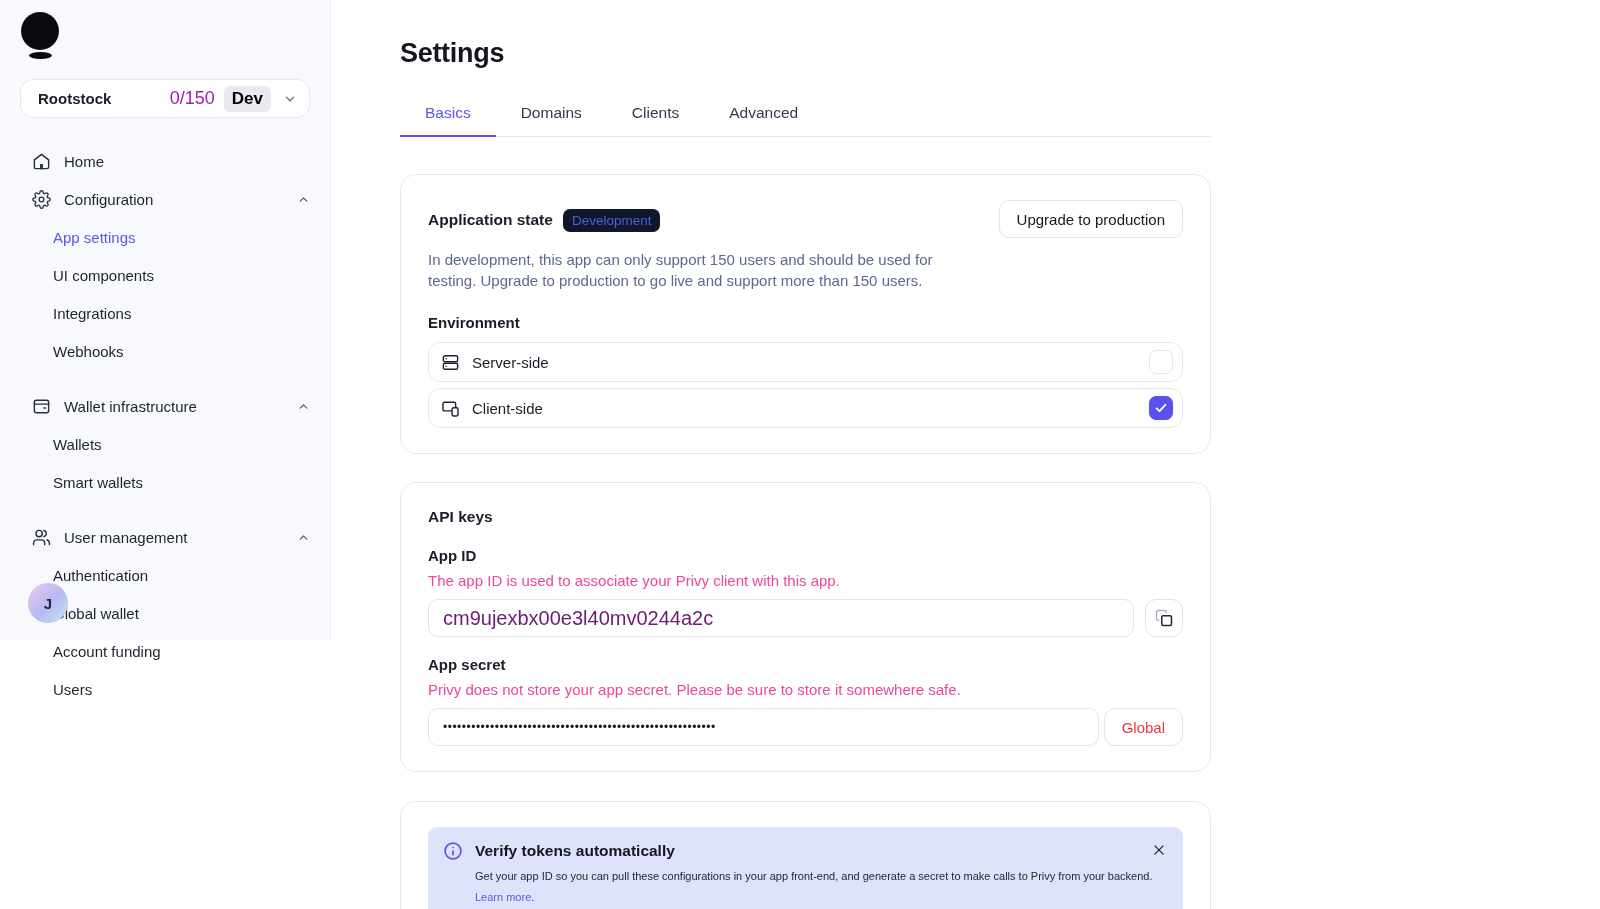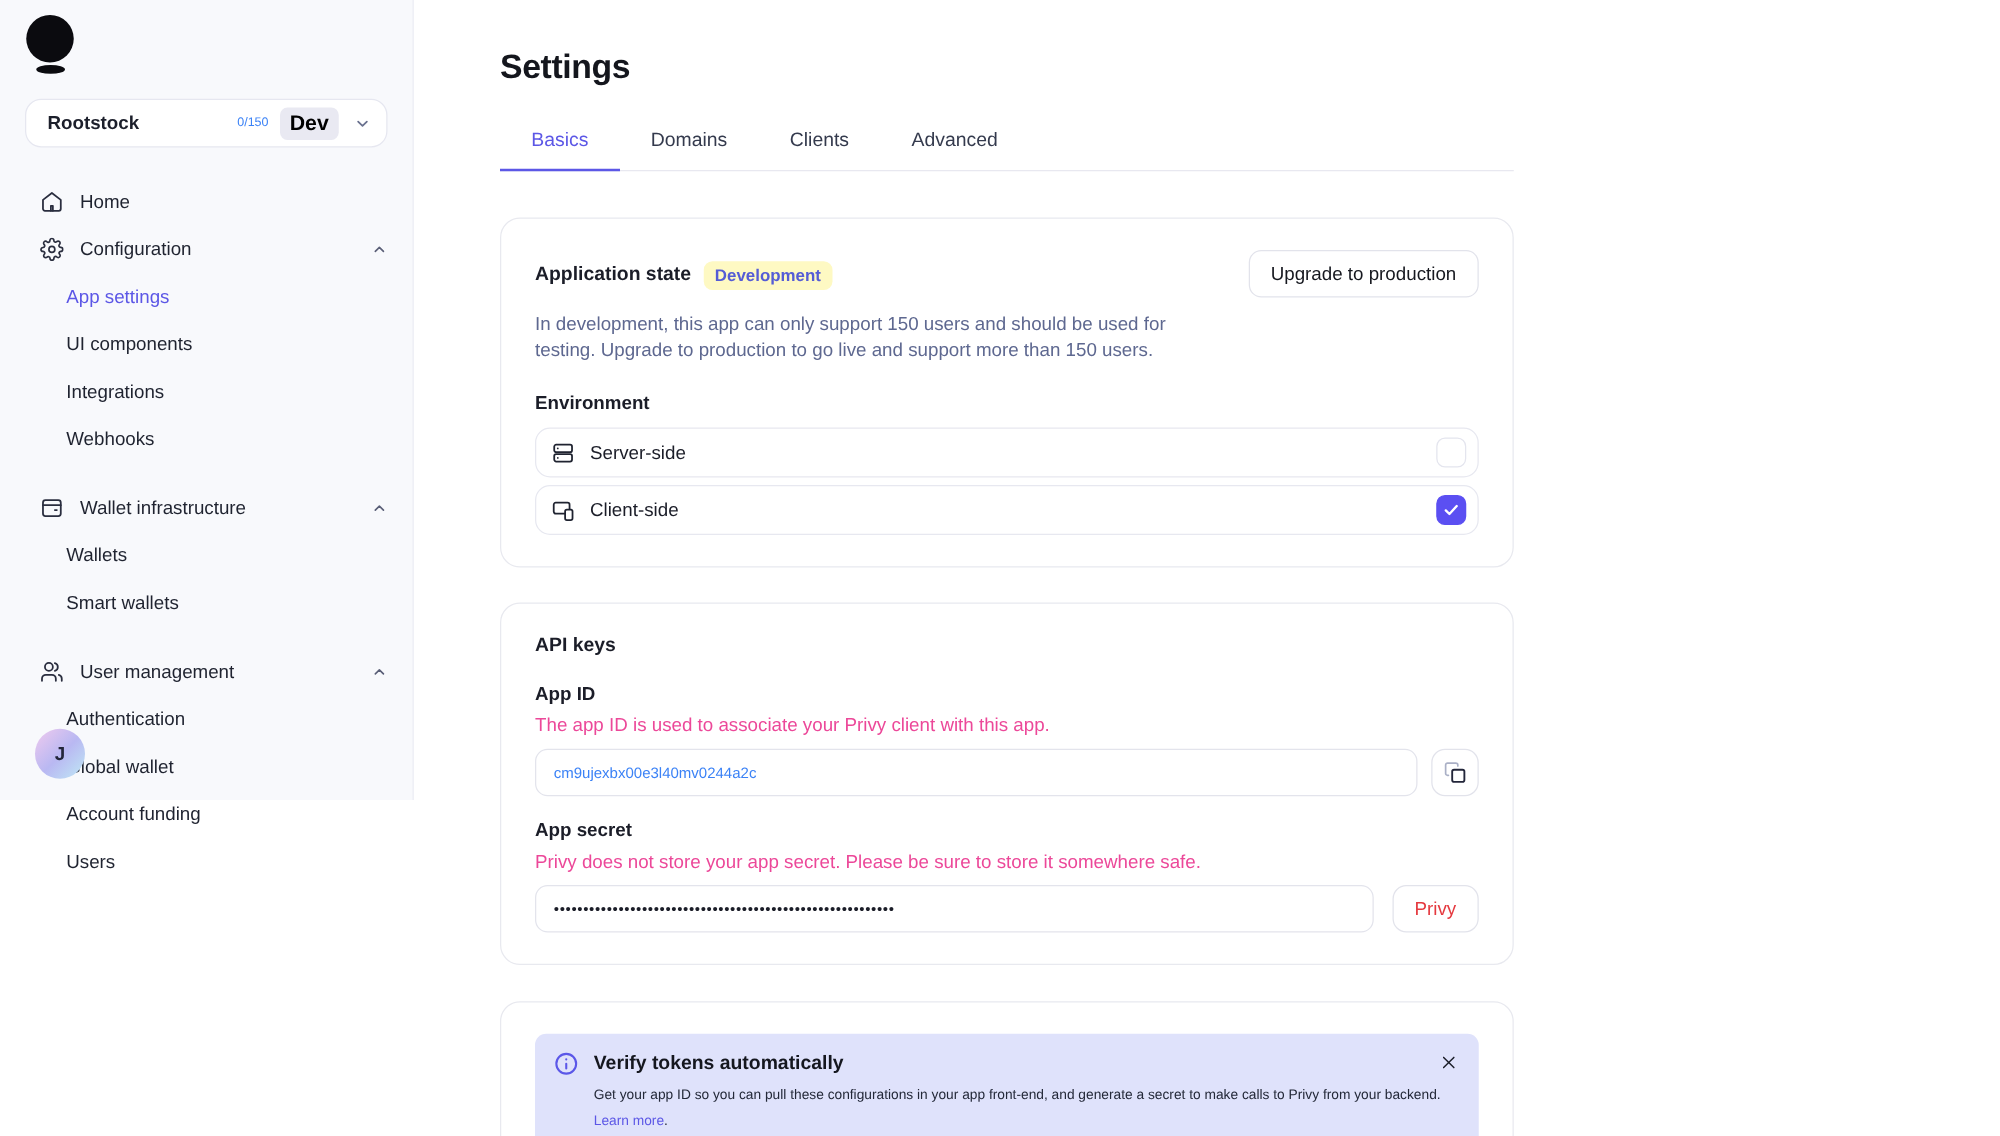--- a/index.html
+++ b/index.html
@@ -10,21 +10,21 @@
   
   .sidebar { width:331px; height:640px; background:#f8f9fc; border-right:1px solid #ecedf4;
     position:relative; flex:none; }
   .logo-wrap { padding:12px 0 0 21px; }
   .logo-circle { width:38px; height:38px; border-radius:50%; background:#0b0b0f; }
   .logo-ellipse { width:23px; height:7px; border-radius:50%; background:#0b0b0f; margin:2px 0 0 8px; }
 
   .app-switcher { margin:20px 20px 0 20px; height:39px; background:#fff; border:1px solid #e6e7f0;
     border-radius:13px; display:flex; align-items:center; padding:0 12px 0 17px; cursor:pointer; }
   .app-name { font-size:15px; font-weight:600; color:#1c1f2b; }
-  .app-usage { margin-left:auto; font-size:10px; color:#3b82f6; }
+  .app-usage { margin-left:auto; font-size:18px; color:#a21caf; }
   .env-badge { margin-left:9px; background:#e9e9f2; color:#000000; font-size:17px; font-weight:600;
     padding:3px 8px; border-radius:6px; }
   .switcher-chevron { margin-left:12px; display:flex; }
 
   .nav { margin-top:24px; }
   .nav-item { height:38px; display:flex; align-items:center; padding:0 20px 0 31px;
     font-size:15px; color:#1f2330; cursor:pointer; }
   .nav-item .nav-icon { width:20px; height:20px; margin-right:13px; display:flex; align-items:center; justify-content:center; }
   .nav-item .chev { margin-left:auto; display:flex; }
   .nav-group { margin-top:17px; }
@@ -48,42 +48,42 @@
 
   .card { border:1px solid #e8e9ef; border-radius:16px; padding:25px 27px; background:#fff; }
   .card-1 { margin-top:37px; }
   .card-2 { margin-top:28px; }
   .card-3 { margin-top:29px; height:240px; }
 
   .state-row { display:flex; align-items:center; }
   .state-left { }
   .state-label-row { display:flex; align-items:center; margin-top:2px; }
   .section-label { font-size:15.5px; font-weight:600; color:#1b1d28; }
-  .dev-badge { margin-left:10px; background:#fef9c3; color:#555cd6; font-size:13.5px; font-weight:700;
+  .dev-badge { margin-left:10px; background:#0f172a; color:#555cd6; font-size:13.5px; font-weight:400;
     padding:4px 9px; border-radius:7px; }
   .upgrade-btn { margin-left:auto; height:38px; padding:0 17px; border:1px solid #e2e3eb; border-radius:10px;
     background:#fff; font-size:15px; font-weight:500; color:#16181f; cursor:pointer;
     font-family:inherit; }
   .state-desc { margin-top:11px; font-size:15px; line-height:21px; color:#5e6890; max-width:530px; }
 
   .env-label { margin-top:23px; font-size:15px; font-weight:600; color:#1b1d28; }
   .env-row { margin-top:11px; height:40px; border:1px solid #e7e8f0; border-radius:12px;
     display:flex; align-items:center; padding:0 9px 0 12px; cursor:pointer; }
   .env-row + .env-row { margin-top:6px; }
   .env-row .env-icon { width:20px; height:20px; margin-right:11px; display:flex; align-items:center; }
   .env-row .env-name { font-size:15px; color:#1b1d28; }
   .checkbox { margin-left:auto; width:24px; height:24px; border-radius:7px; border:1px solid #e4e5ee;
     background:#fff; cursor:pointer; display:flex; align-items:center; justify-content:center; }
   .checkbox.checked { background:#5b4ff2; border-color:#5b4ff2; }
 
   .field-label { font-size:15px; font-weight:600; color:#1b1d28; }
   .field-desc { margin-top:8px; font-size:15px; color:#ec4899; }
   .field-row { margin-top:10px; display:flex; align-items:center; }
   .text-input { height:38px; border:1px solid #e3e4ec; border-radius:10px; padding:0 14px;
-    font-size:12px; color:#3b82f6; font-family:inherit; background:#fff; outline:none; }
+    font-size:20px; color:#701a75; font-family:inherit; background:#fff; outline:none; }
   .appid-input { width:706px; }
   .secret-input { width:671px; font-size:12px; letter-spacing:.5px; color:#1b1d28; }
   .copy-btn { margin-left:auto; width:38px; height:38px; border:1px solid #e2e3eb; border-radius:11px;
     background:#fff; display:flex; align-items:center; justify-content:center; cursor:pointer; }
   .reset-btn { margin-left:auto; height:38px; padding:0 17px; border:1px solid #e2e3eb; border-radius:11px;
     background:#fff; font-size:15px; font-weight:500; color:#e5393f; cursor:pointer; font-family:inherit; }
   .appid-block { margin-top:21px; }
   .secret-block { margin-top:19px; }
 
   .banner { background:#dfe2fb; border-radius:9px; padding:14px 16px 16px 15px; position:relative; }
@@ -265,21 +265,21 @@
             </span>
           </button>
         </div>
       </div>
 
       <div class="secret-block">
         <div class="field-label">App secret</div>
         <div class="field-desc">Privy does not store your app secret. Please be sure to store it somewhere safe.</div>
         <div class="field-row">
           <input class="text-input secret-input" type="text" value="••••••••••••••••••••••••••••••••••••••••••••••••••••••••••" style="">
-          <button class="reset-btn">Privy</button>
+          <button class="reset-btn">Global</button>
         </div>
       </div>
     </section>
 
     <section class="card card-3">
       <div class="banner">
         <div class="banner-head">
           <span class="banner-icon">
             <svg width="20" height="20" viewBox="0 0 24 24" fill="none" stroke="#5b57e8" stroke-width="2" stroke-linecap="round" stroke-linejoin="round">
                 <circle cx="12" cy="12" r="9.5"></circle>

